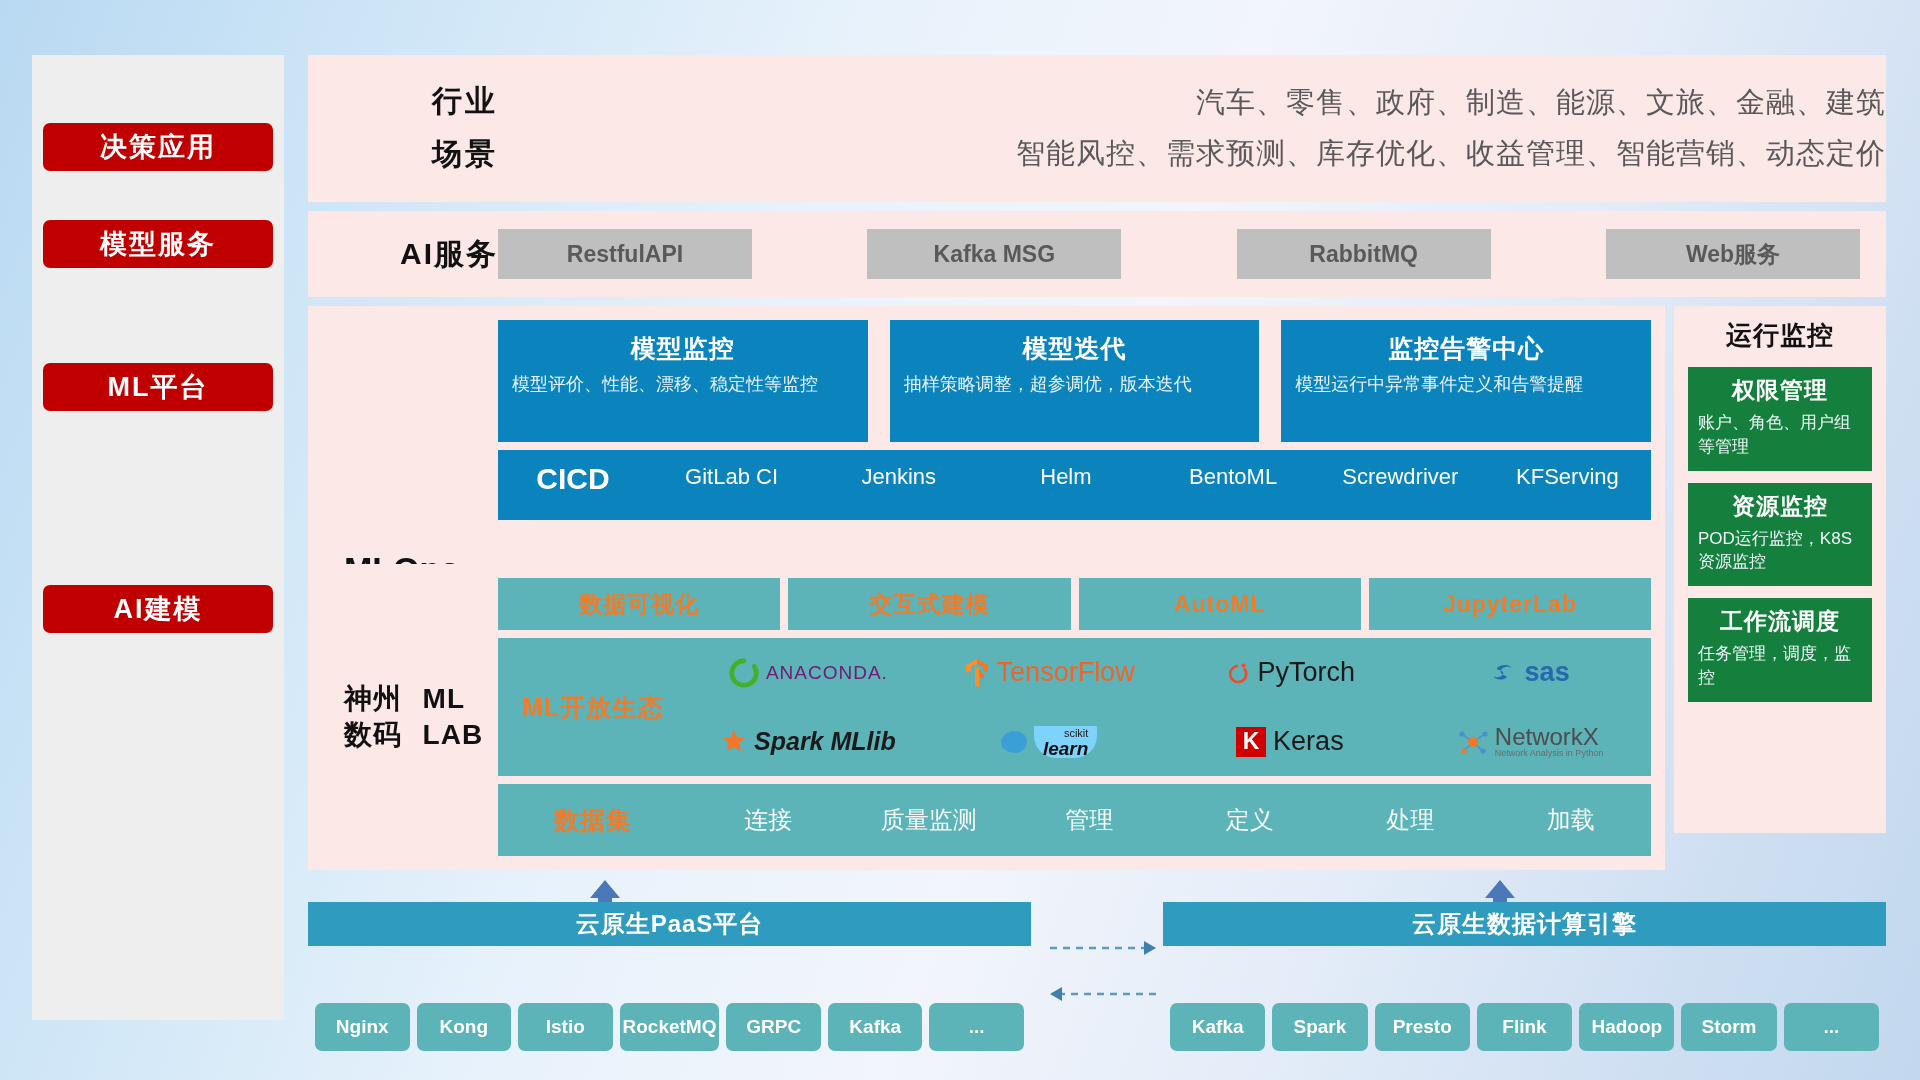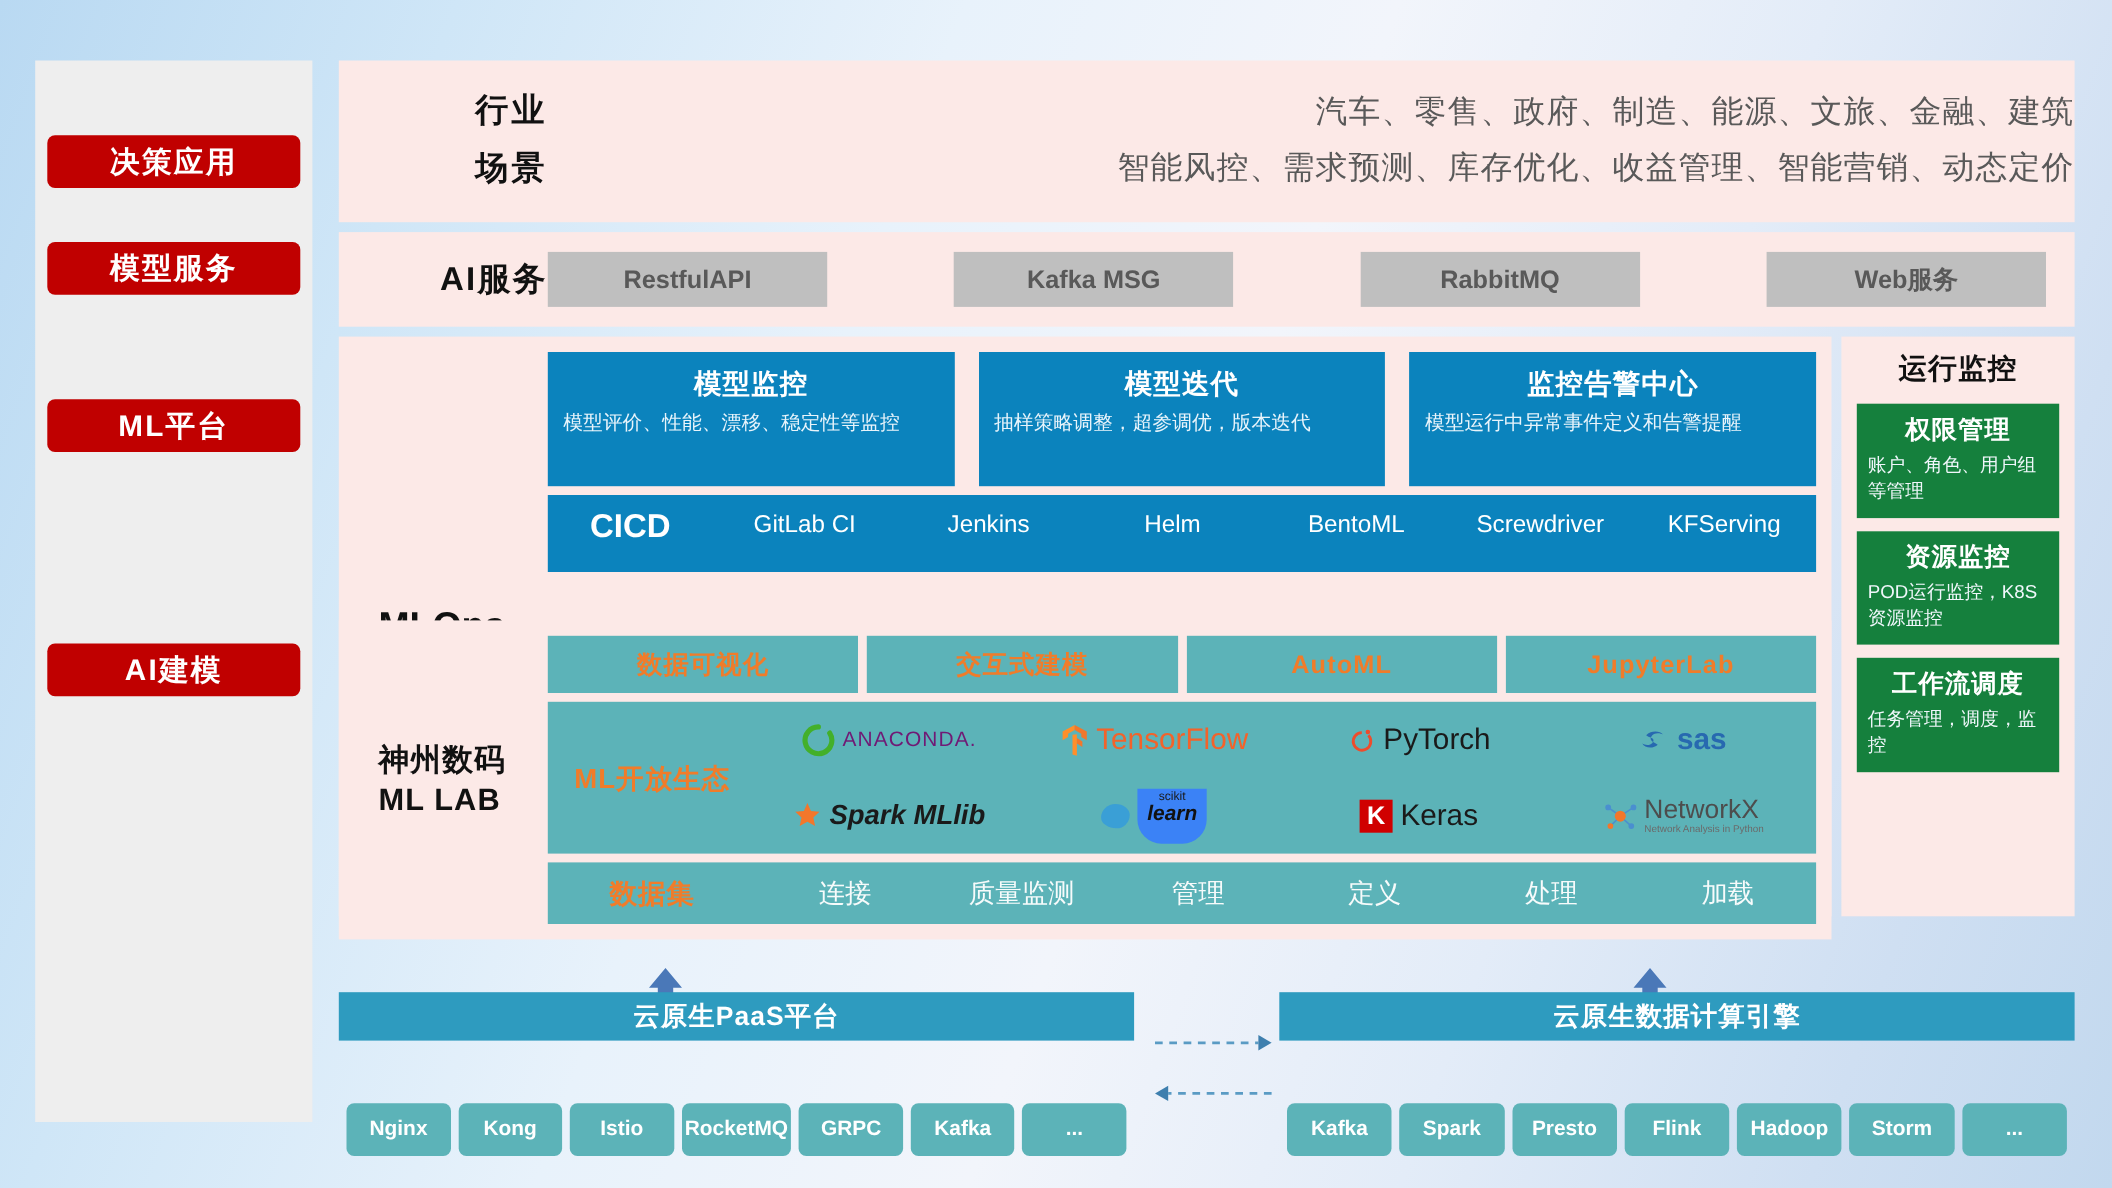--- a/index.html
+++ b/index.html
@@ -64,35 +64,35 @@
     background:#0b83bd;height:70px;display:flex;align-items:flex-start;padding:12px 0 0 0;
     box-sizing:border-box;overflow:hidden;
   }
   .cicd .t{color:#fff;font-size:30px;font-weight:bold;width:150px;text-align:center;flex:0 0 150px;line-height:1.1;}
   .cicd .i{color:#fff;font-size:22px;flex:1;text-align:center;line-height:1.35;word-break:break-all;}
 
   
   .r4wrap{display:flex;gap:9px;margin-top:9px;align-items:stretch;}
   .r4{background:#fce9e7;flex:1;display:flex;align-items:stretch;padding:14px 14px 14px 0;box-sizing:border-box;}
   .r4 .lab{width:190px;flex:0 0 190px;padding-left:36px;box-sizing:border-box;
-           display:flex;flex-direction:column;justify-content:center;
-           font-size:28px;font-weight:bold;color:#111;line-height:1.3;letter-spacing:1px;}
+           display:flex;flex-direction:row;justify-content:center;
+           font-size:28px;font-weight:bold;color:#111;line-height:1.3;letter-spacing:1px;align-items:center;}
   .r4 .stackcol{flex:1;display:flex;flex-direction:column;gap:8px;}
   .tealrow{display:flex;gap:8px;}
   .teal-card{
     flex:1;background:#5cb3b8;height:52px;display:flex;align-items:center;justify-content:center;
     color:#f07c2a;font-size:23px;font-weight:bold;letter-spacing:1px;
   }
   .eco{background:#5cb3b8;display:flex;align-items:stretch;height:138px;}
   .eco .ecolab{width:190px;flex:0 0 190px;display:flex;align-items:center;justify-content:center;
                 color:#f07c2a;font-size:25px;font-weight:bold;letter-spacing:1px;}
   .eco .logos{flex:1;display:grid;grid-template-columns:repeat(4,1fr);grid-template-rows:1fr 1fr;align-items:center;justify-items:center;}
   .logocell{display:flex;align-items:center;justify-content:center;gap:7px;}
 
-  .ds{background:#5cb3b8;height:56px;display:flex;align-items:center;}
+  .ds{background:#5cb3b8;height:72px;display:flex;align-items:center;}
   .ds .dslab{width:190px;flex:0 0 190px;text-align:center;color:#f07c2a;font-size:25px;font-weight:bold;letter-spacing:1px;}
   .ds .dsi{flex:1;text-align:center;color:#f7fbfb;font-size:24px;}
 
   
   .moncol{width:212px;flex:0 0 212px;background:#fce9e7;padding:12px 14px;box-sizing:border-box;}
   .moncol h3{margin:0 0 14px 0;text-align:center;font-size:26px;font-weight:bold;color:#111;letter-spacing:1px;}
   .mon-card{background:#15803d;margin-bottom:12px;padding:8px 10px 12px 10px;box-sizing:border-box;}
   .mon-card h5{margin:0 0 5px 0;text-align:center;color:#fff;font-size:23px;font-weight:bold;letter-spacing:1px;}
   .mon-card p{margin:0;color:#f0f7fb;font-size:17px;line-height:1.4;}
 
@@ -251,21 +251,21 @@
 
               <div class="logocell">
                 <svg width="26" height="26" viewBox="0 0 26 26">
                   <path d="M13 1l3.2 7.2L24 9l-5.6 5.1L20 22l-7-3.9L6 22l1.6-7.9L2 9l7.8-.8z" fill="#f2772b"></path>
                 </svg>
                 <span style="color:#1a1a1a;font-size:25px;font-style:italic;font-weight:bold;">Spark MLlib</span>
               </div>
 
               <div class="logocell">
                 <span style="display:inline-block;width:26px;height:22px;background:#3a9fd6;border-radius:50% 50% 46% 54%/55% 45% 55% 45%;"></span>
-                <span style="display:inline-flex;flex-direction:column;align-items:center;background:#3b82f6;border-radius:0 0 22px 22px;padding:2px 9px 18px 9px;line-height:1;">
+                <span style="display:inline-flex;flex-direction:column;align-items:flex-end;background:#7dd3fc;border-radius:0 0 22px 22px;padding:2px 9px 0 9px;line-height:1;">
                   <span style="font-size:11px;color:#1a1a1a;">scikit</span>
                   <span style="font-size:19px;font-style:italic;font-weight:bold;color:#111;">learn</span>
                 </span>
               </div>
 
               <div class="logocell">
                 <span style="display:inline-flex;align-items:center;justify-content:center;width:30px;height:30px;background:#d00000;color:#fff;font-size:23px;font-weight:bold;">K</span>
                 <span style="color:#1a1a1a;font-size:27px;">Keras</span>
               </div>
 

